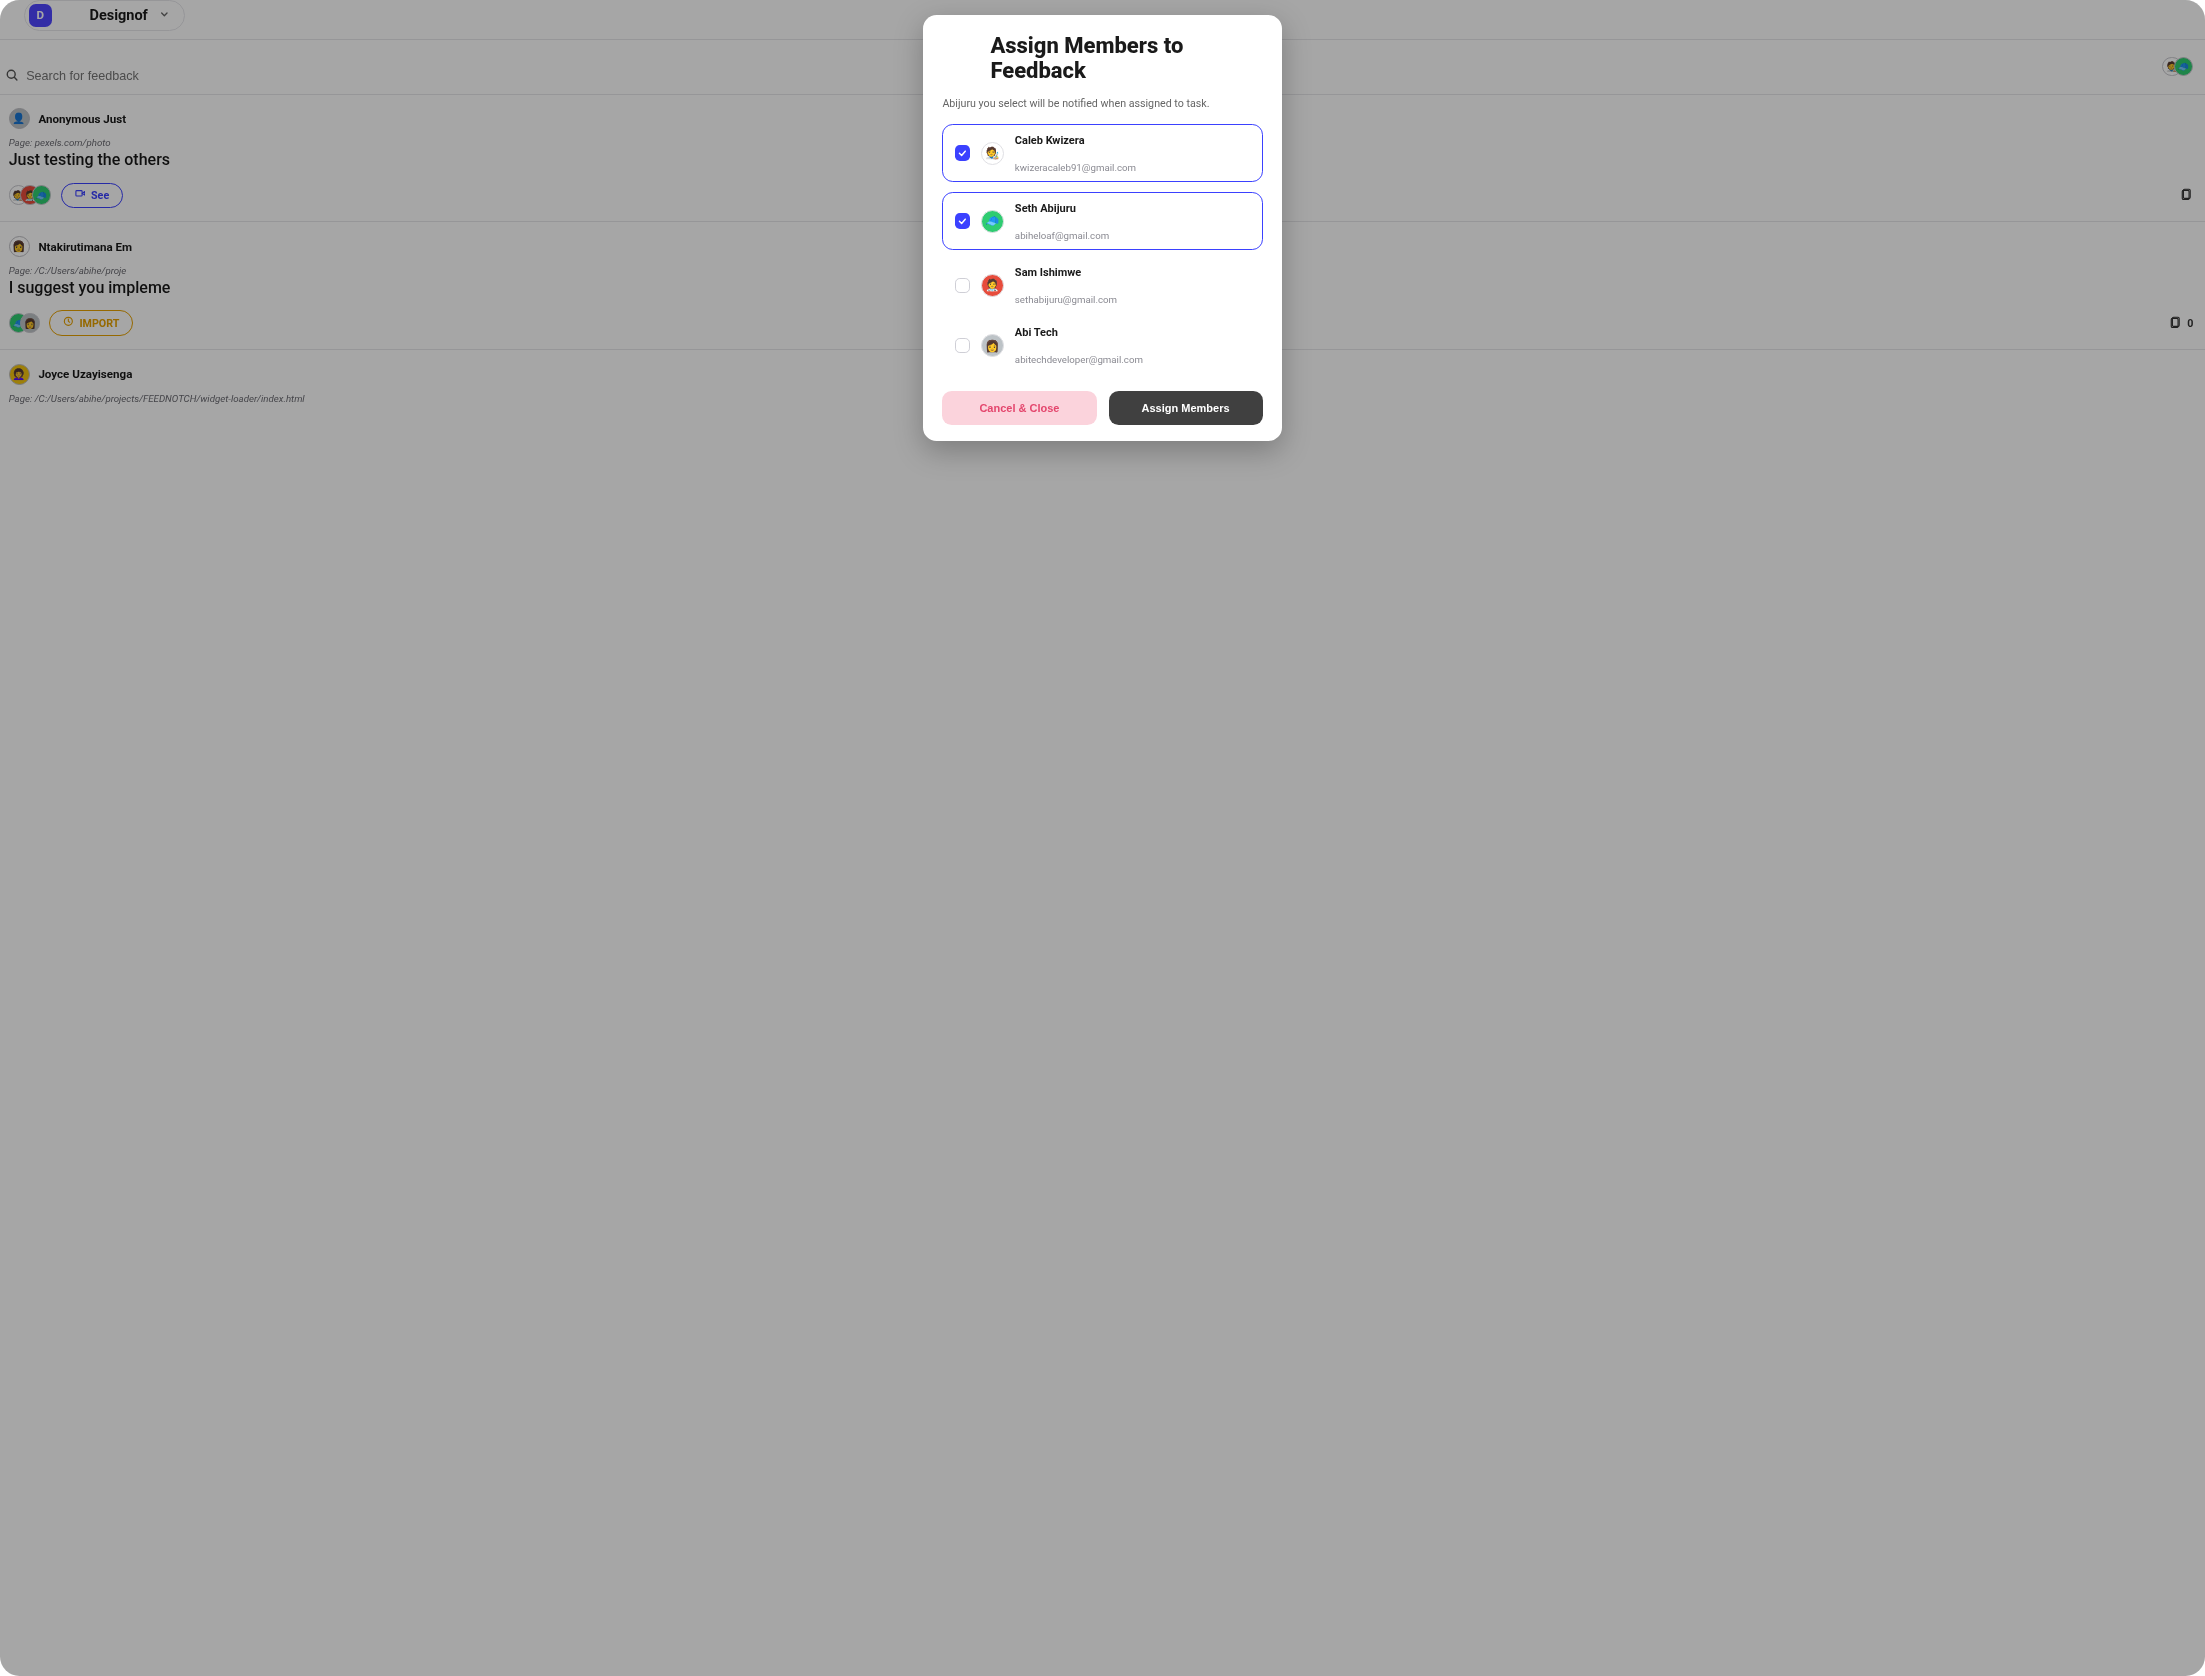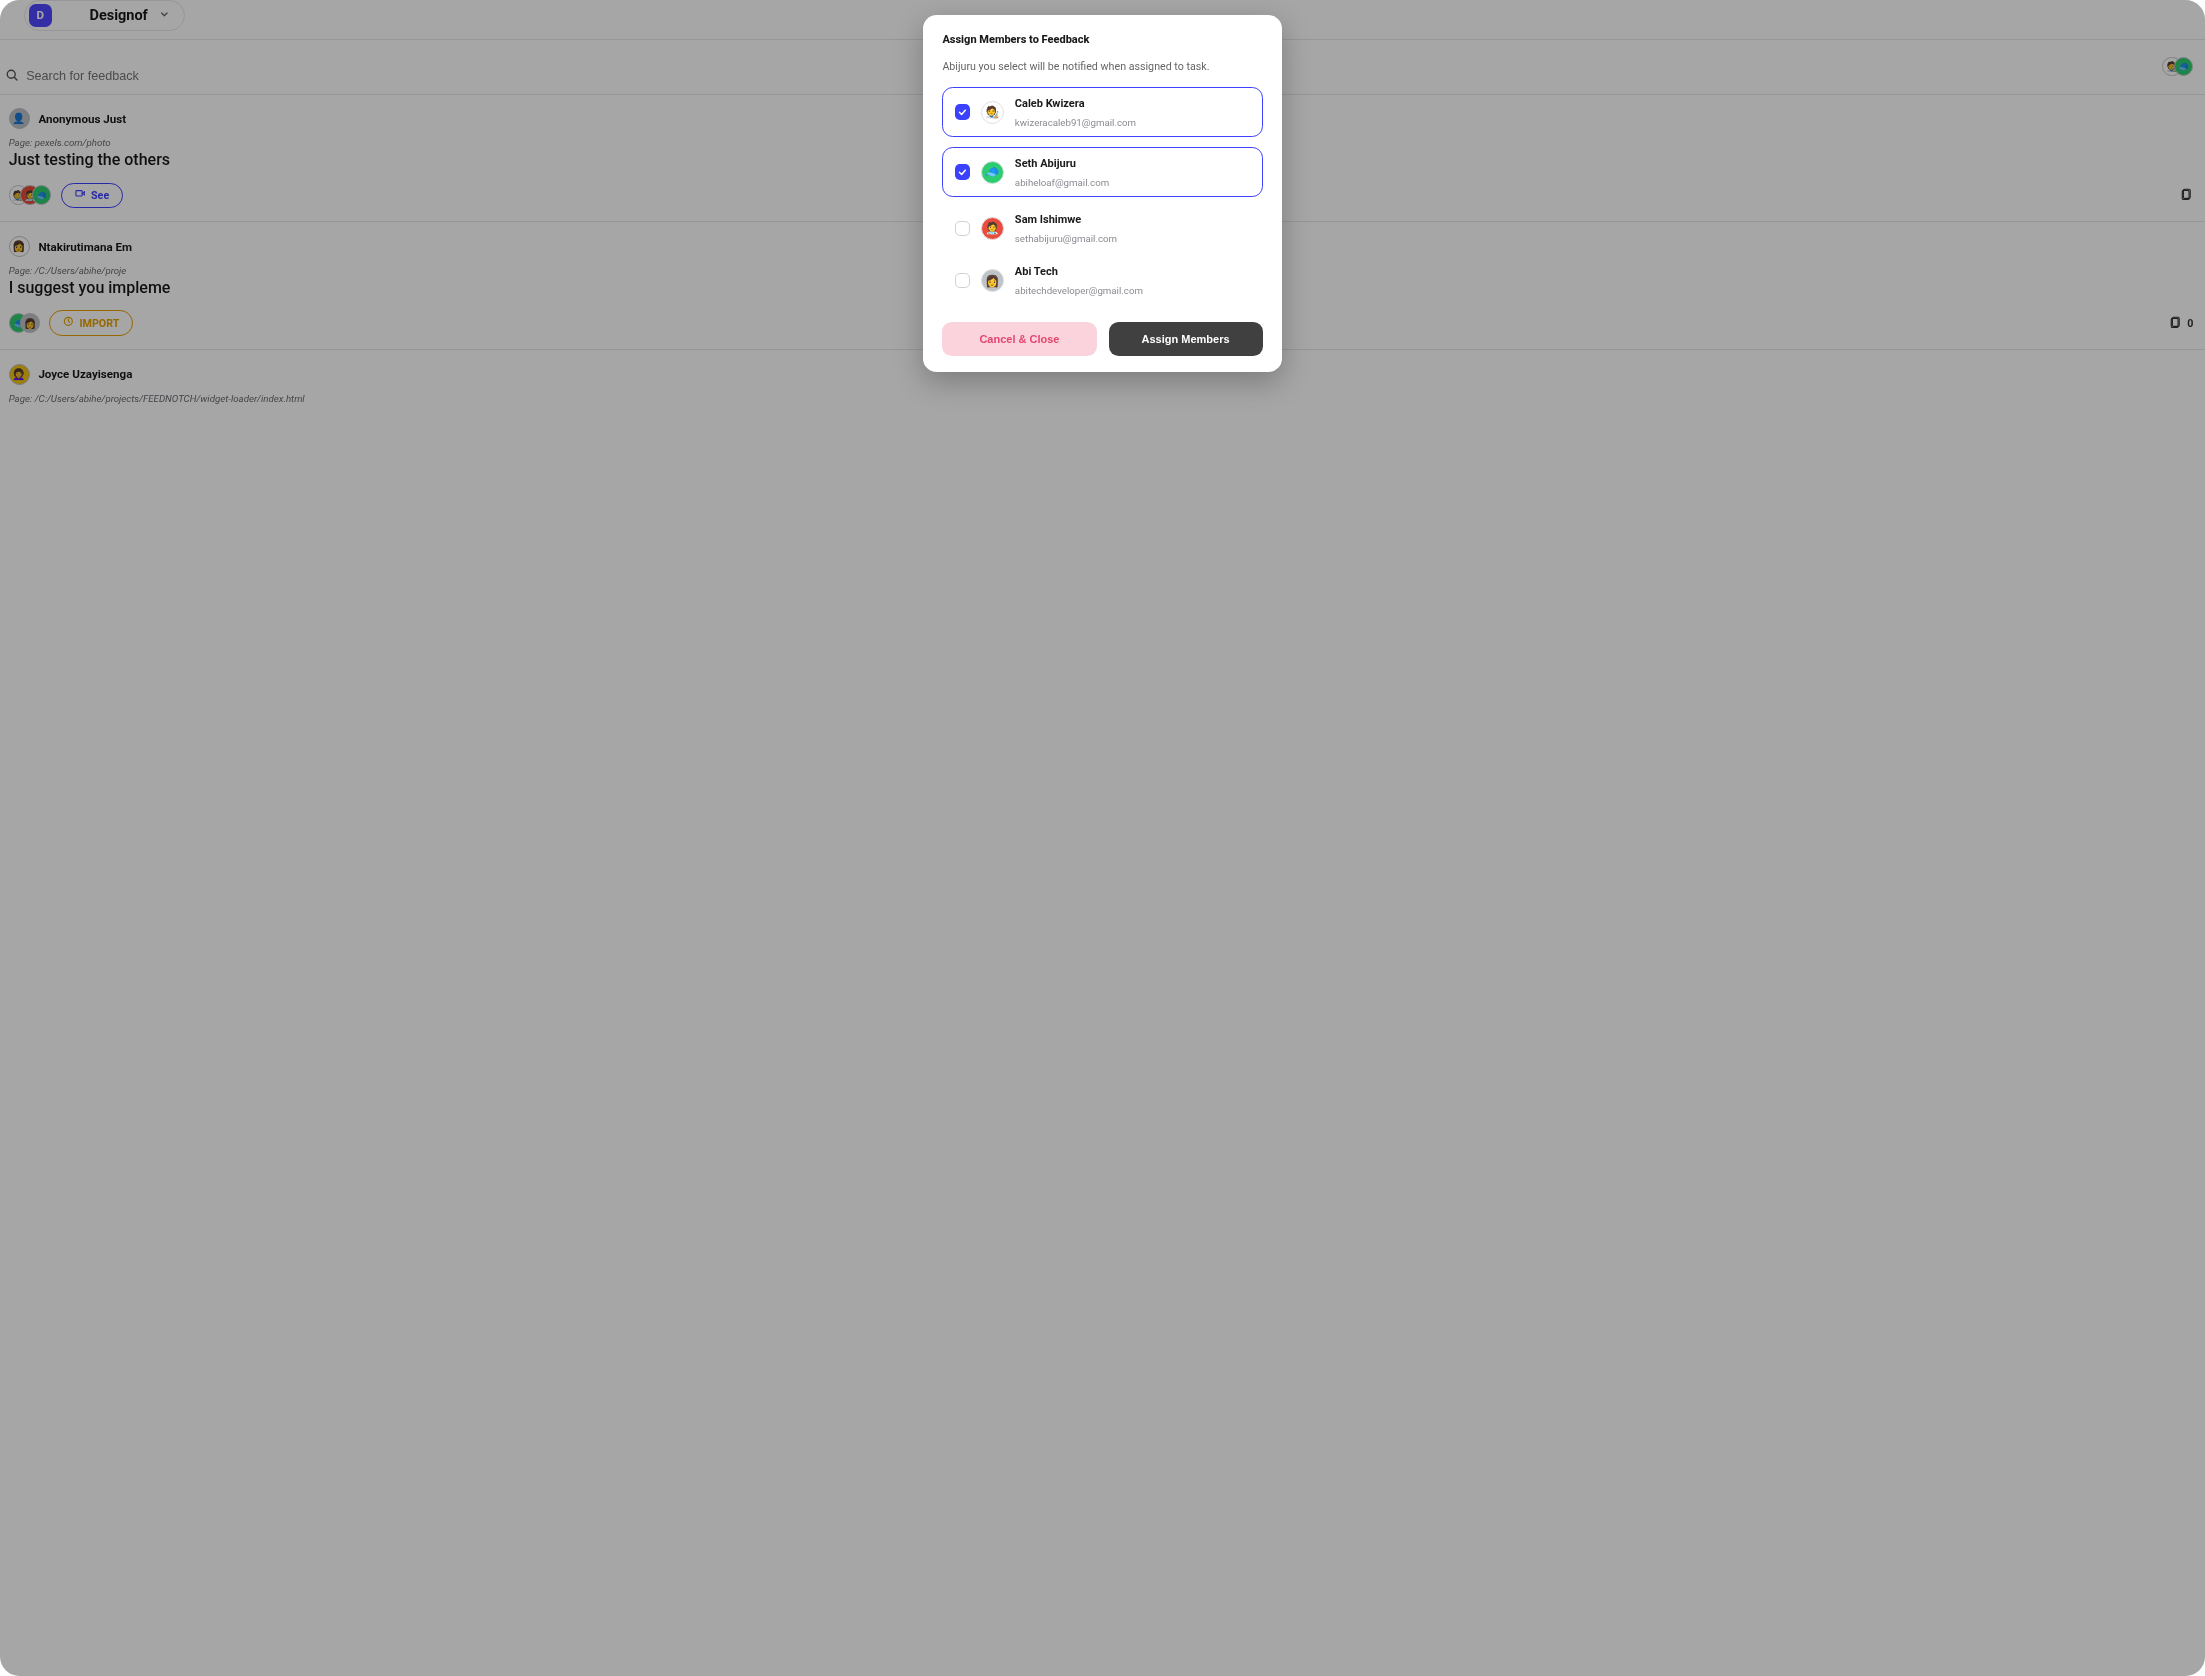--- a/index.html
+++ b/index.html
@@ -97,42 +97,42 @@
     z-index: 10;
     padding-top: 14.5px;
   }
   .modal {
     width: 359px;
     background: #fff;
     border-radius: 13.6px;
     padding: 18.4px 19.4px 16.5px 19.4px;
     box-shadow: 0 9.7px 29px rgba(0,0,0,0.25);
   }
-  .modal-title { font-size: 11px; font-weight: 800; color: #1a1a1a; }
+  .modal-title { font-size: 22px; font-weight: 800; color: #1a1a1a; margin-left: 48px; }
   .modal-sub { margin-top: 14.5px; font-size: 10.7px; color: #666; }
   .mem-list { margin-top: 13.6px; display:flex; flex-direction:column; gap: 9.7px; }
   .mem {
     display:flex; align-items:center; gap: 10.7px;
     border: 1.5px solid transparent;
     border-radius: 10.7px;
     padding: 8.7px 11.6px;
   }
   .mem.selected { border-color: #3b41ff; }
   .chk {
     width: 15.5px; height: 15.5px; border-radius: 4.8px; flex-shrink:0;
     display:flex; align-items:center; justify-content:center;
   }
   .chk.on { background:#3b41ff; color:#fff; }
   .chk.off { background:#fff; border: 1px solid #cfcfd6; }
   .mem-av {
     width: 23px; height: 23px; border-radius:50%; flex-shrink:0;
     display:flex;align-items:center;justify-content:center;font-size:11.6px;
     border:1px solid #e0e0e4;
   }
-  .mem-info { display:flex; flex-direction:column; gap:7px; }
+  .mem-info { display:flex; flex-direction:column; gap:15px; }
   .mem-name { font-size: 11px; font-weight: 700; color:#1a1a1a; }
   .mem-mail { font-size: 9.7px; color:#8a8a92; }
   .mem.unselected { padding: 4.8px 11.6px; }
 
   .modal-actions { margin-top: 20.3px; display:flex; gap: 12px; }
   .btn {
     flex:1; border:none; outline:none; cursor:pointer;
     border-radius: 9.7px; padding: 10.7px 4.8px;
     font-size: 11px; font-weight: 700;
   }

